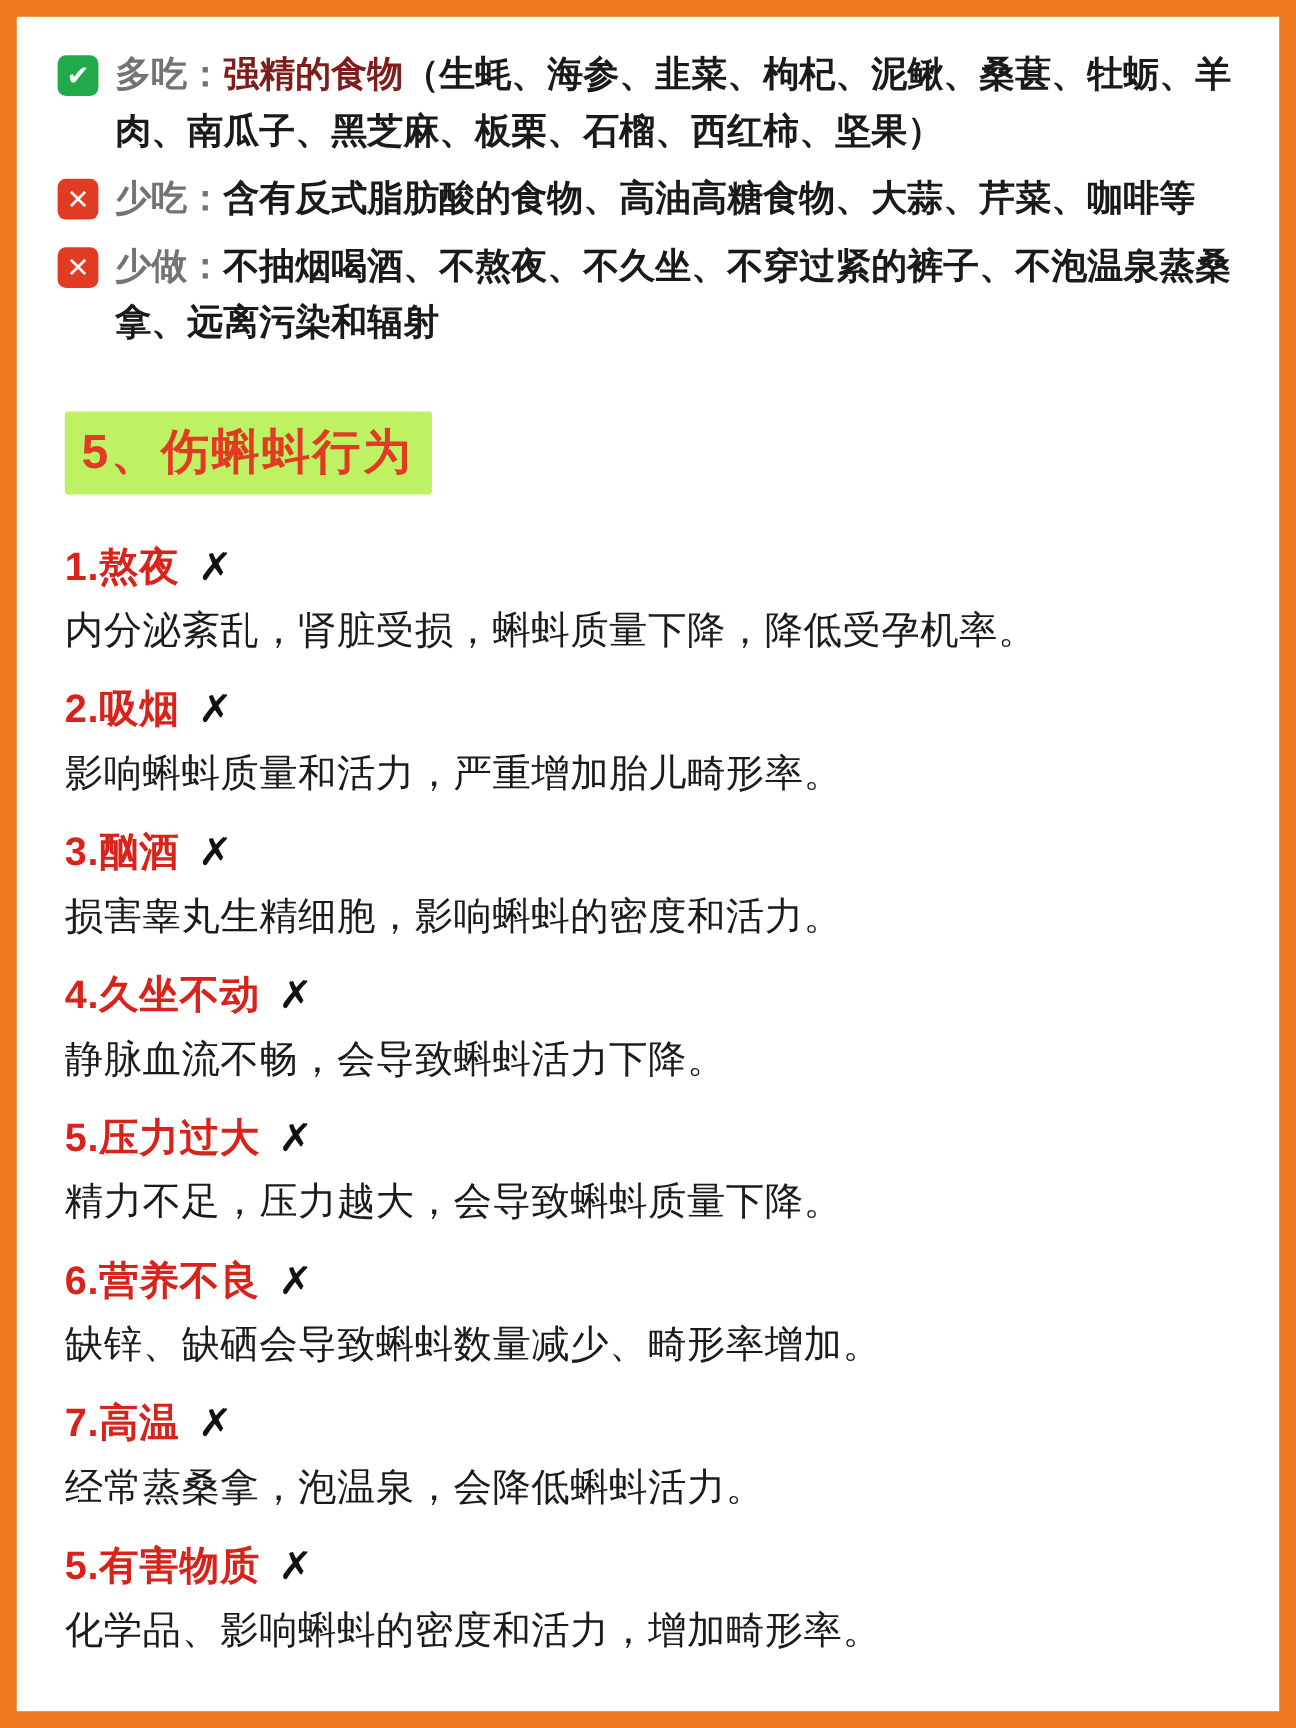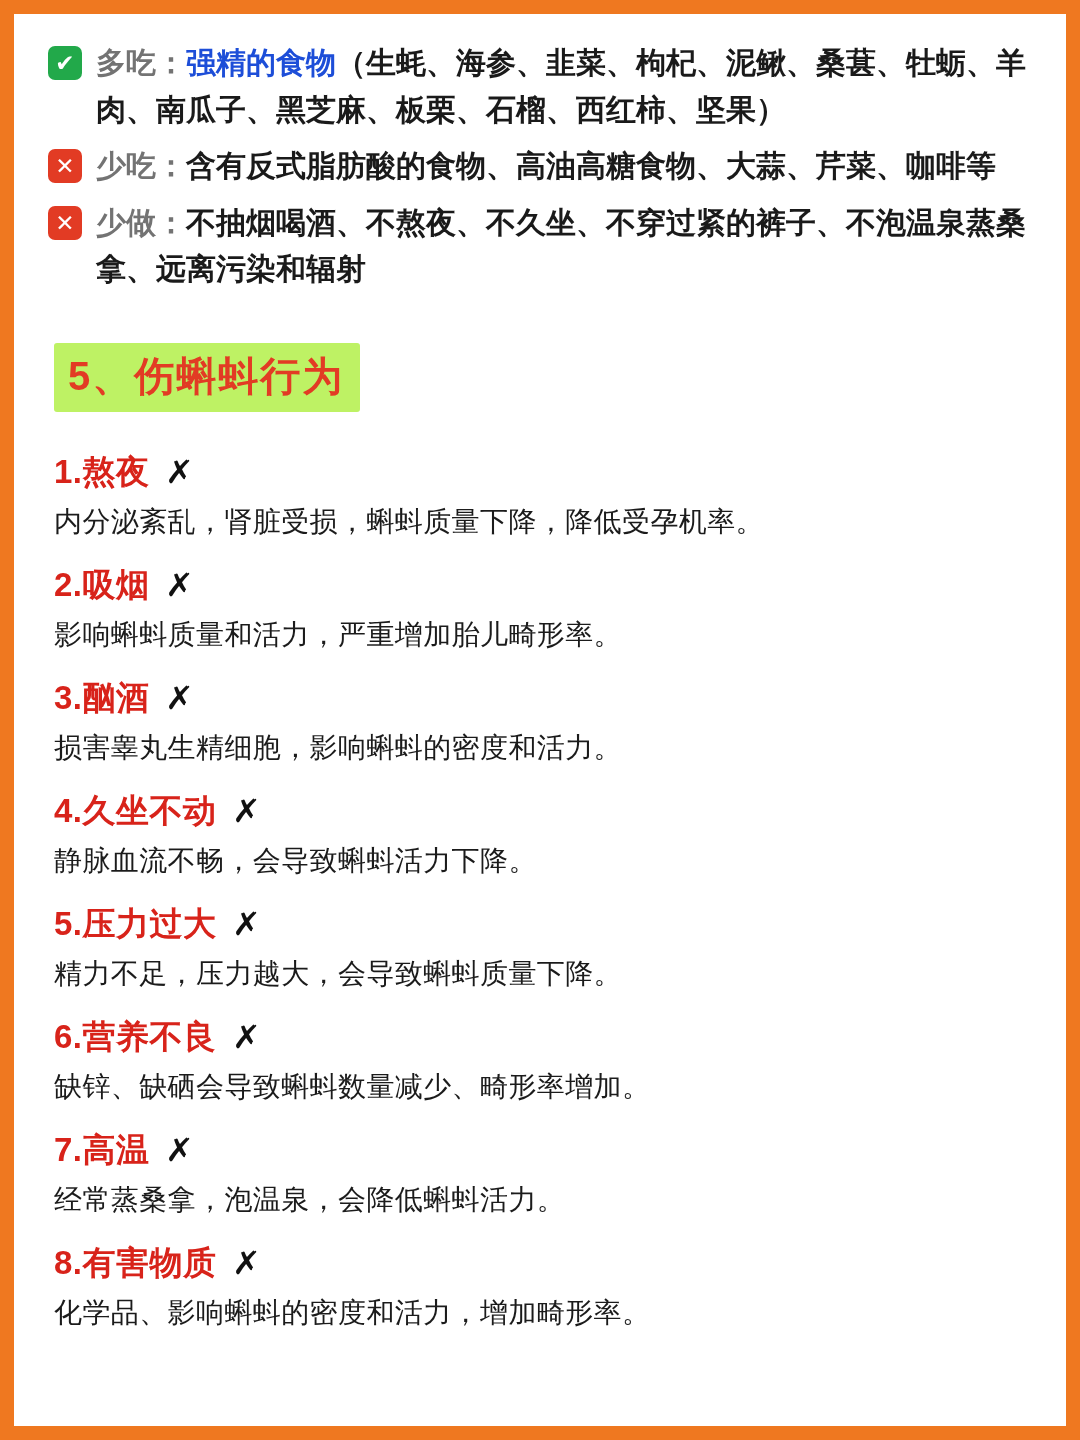--- a/index.html
+++ b/index.html
@@ -57,21 +57,21 @@
     font-size: 30px;
     line-height: 1.55;
     color: #1a1a1a;
     font-weight: bold;
   }
   .advice-label {
     color: #737373;
     font-weight: bold;
   }
   .advice-strong {
-    color: #1d4ed8;
+    color: #7f1d1d;
     font-weight: bold;
   }
   .advice-text {
     font-weight: bold;
     color: #1a1a1a;
   }
 
   
   .section-heading {
     display: inline-block;
@@ -101,21 +101,21 @@
   .x-mark {
     display: inline-block;
     margin-left: 16px;
     color: #111111;
     font-size: 32px;
     font-weight: bold;
     font-style: italic;
     transform: scaleX(1.08);
   }
   .item-desc {
-    font-size: 28px;
+    font-size: 32px;
     color: #1b1b1b;
     margin: 0 0 8px 6px;
     line-height: 1.5;
     letter-spacing: 0.4px;
   }
 </style>
 </head>
 <body>
 
 <div class="page">
@@ -201,21 +201,21 @@
       <div class="item">
         <div class="item-title">
           <span>7.高温</span>
           <span class="x-mark">✗</span>
         </div>
         <div class="item-desc">经常蒸桑拿，泡温泉，会降低蝌蚪活力。</div>
       </div>
 
       <div class="item">
         <div class="item-title">
-          <span>8.有害物质</span>
+          <span>5.有害物质</span>
           <span class="x-mark">✗</span>
         </div>
         <div class="item-desc">化学品、影响蝌蚪的密度和活力，增加畸形率。</div>
       </div>
 
     </div>
 
   </div>
 </div>
 

